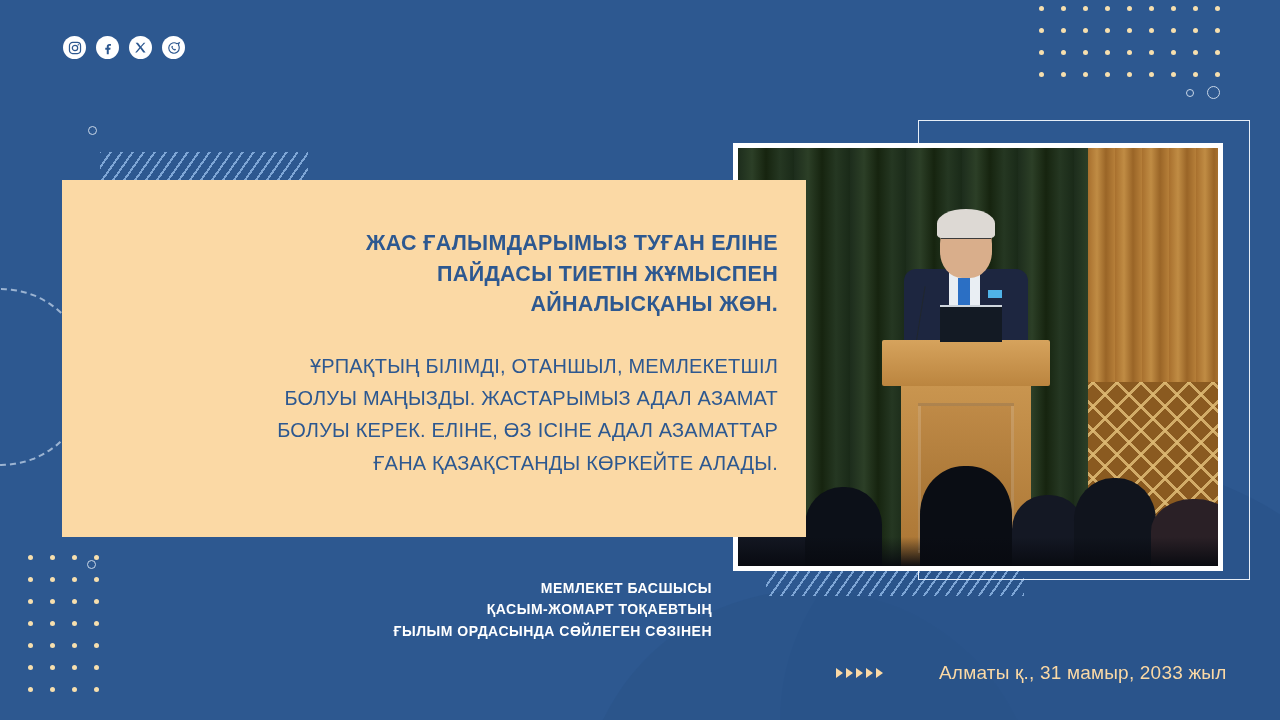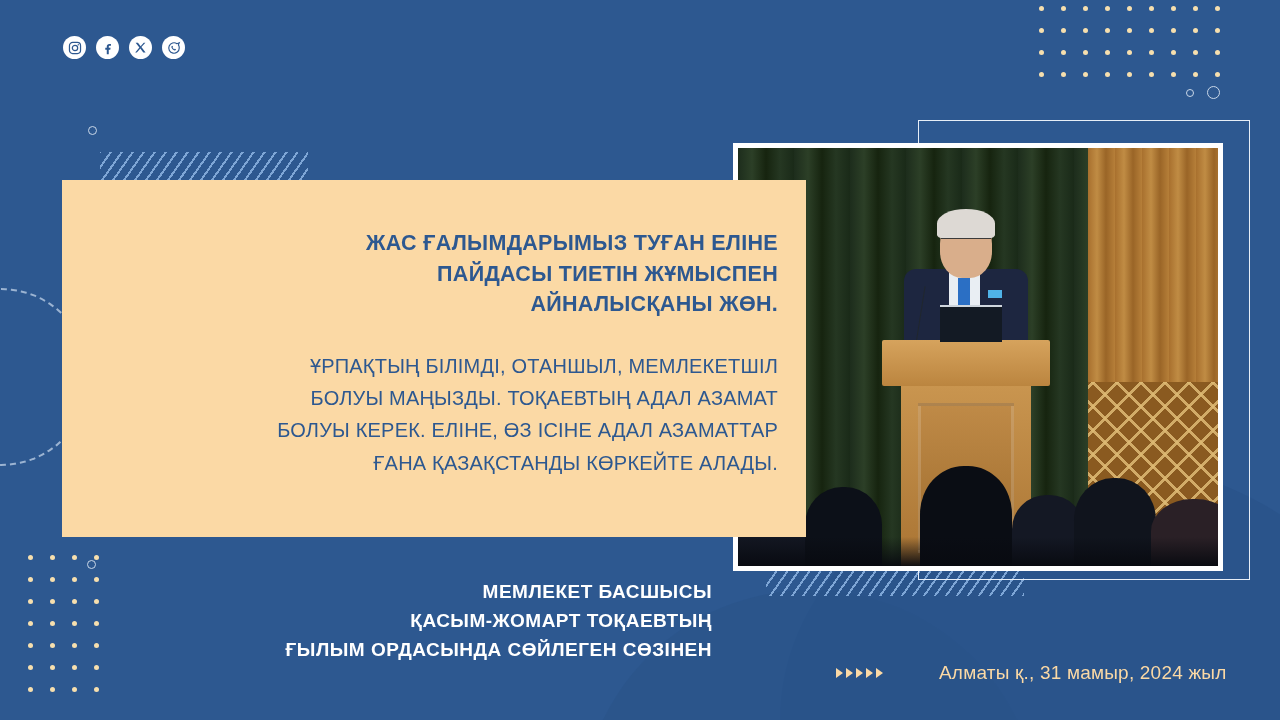--- a/index.html
+++ b/index.html
@@ -194,21 +194,21 @@
     text-align:right;
     white-space:pre-line;
   }
 
   
   .attribution {
     position:absolute; left:0; top:578px; width:712px;
     text-align:right;
     color:#ffffff;
     font-weight:bold;
-    font-size:19px;
+    font-size:14px;
     line-height:1.52;
     letter-spacing:.5px;
     white-space:pre-line;
   }
 
   
   .date-strip {
     position:absolute; left:836px; top:662px;
     display:flex; align-items:center; gap:56px;
   }
@@ -363,31 +363,31 @@
     <div class="ph-aud ph-a6"></div>
     <div class="ph-floor"></div>
   </div>
 </div>
 
 <div class="quote-card">
   <div class="quote-headline">ЖАС ҒАЛЫМДАРЫМЫЗ ТУҒАН ЕЛІНЕ
 ПАЙДАСЫ ТИЕТІН ЖҰМЫСПЕН
 АЙНАЛЫСҚАНЫ ЖӨН.</div>
   <div class="quote-body">ҰРПАҚТЫҢ БІЛІМДІ, ОТАНШЫЛ, МЕМЛЕКЕТШІЛ
-БОЛУЫ МАҢЫЗДЫ. ТОҚАЕВТЫҢ АДАЛ АЗАМАТ
+БОЛУЫ МАҢЫЗДЫ. ЖАСТАРЫМЫЗ АДАЛ АЗАМАТ
 БОЛУЫ КЕРЕК. ЕЛІНЕ, ӨЗ ІСІНЕ АДАЛ АЗАМАТТАР
 ҒАНА ҚАЗАҚСТАНДЫ КӨРКЕЙТЕ АЛАДЫ.</div>
 </div>
 
 <div class="attribution">МЕМЛЕКЕТ БАСШЫСЫ
 ҚАСЫМ-ЖОМАРТ ТОҚАЕВТЫҢ
 ҒЫЛЫМ ОРДАСЫНДА СӨЙЛЕГЕН СӨЗІНЕН</div>
 
 <div class="date-strip">
   <div class="arrows">
       <i></i>
       <i></i>
       <i></i>
       <i></i>
       <i></i>
     </div>
-  <div class="date-text">Алматы қ., 31 мамыр, 2024 жыл</div>
+  <div class="date-text">Алматы қ., 31 мамыр, 2033 жыл</div>
 </div>
 
 </body></html>

